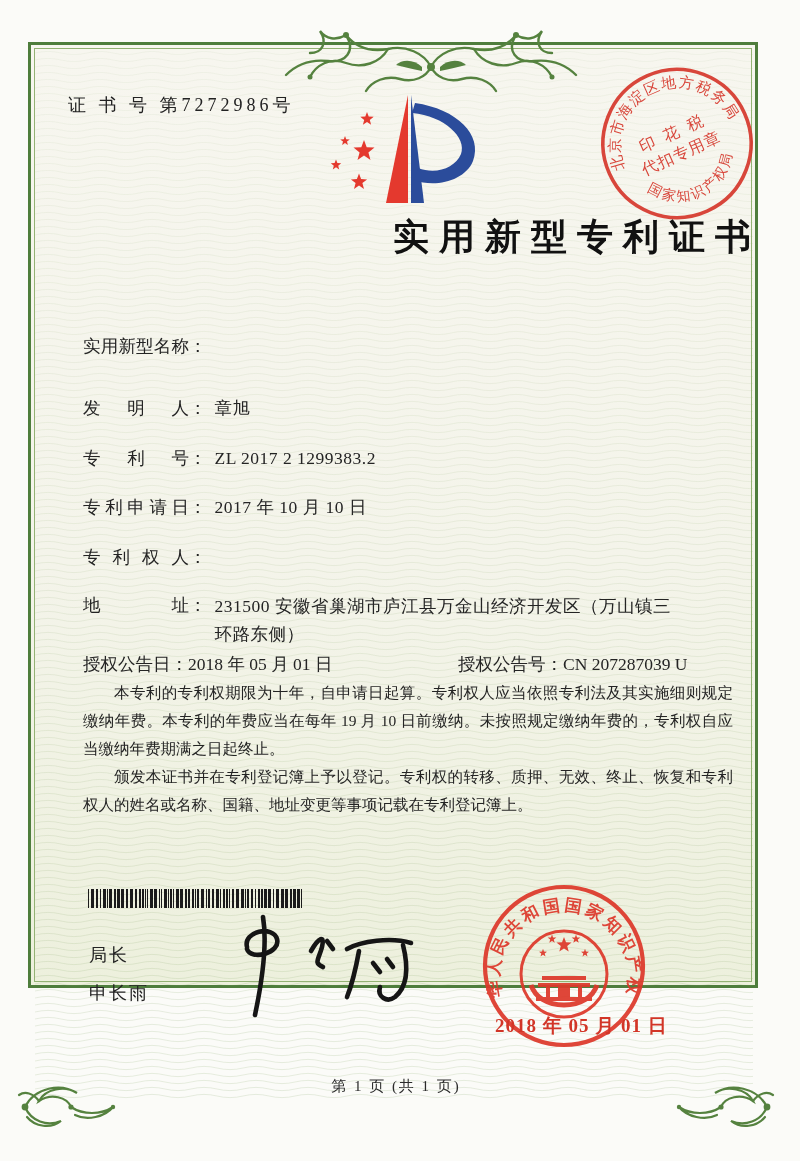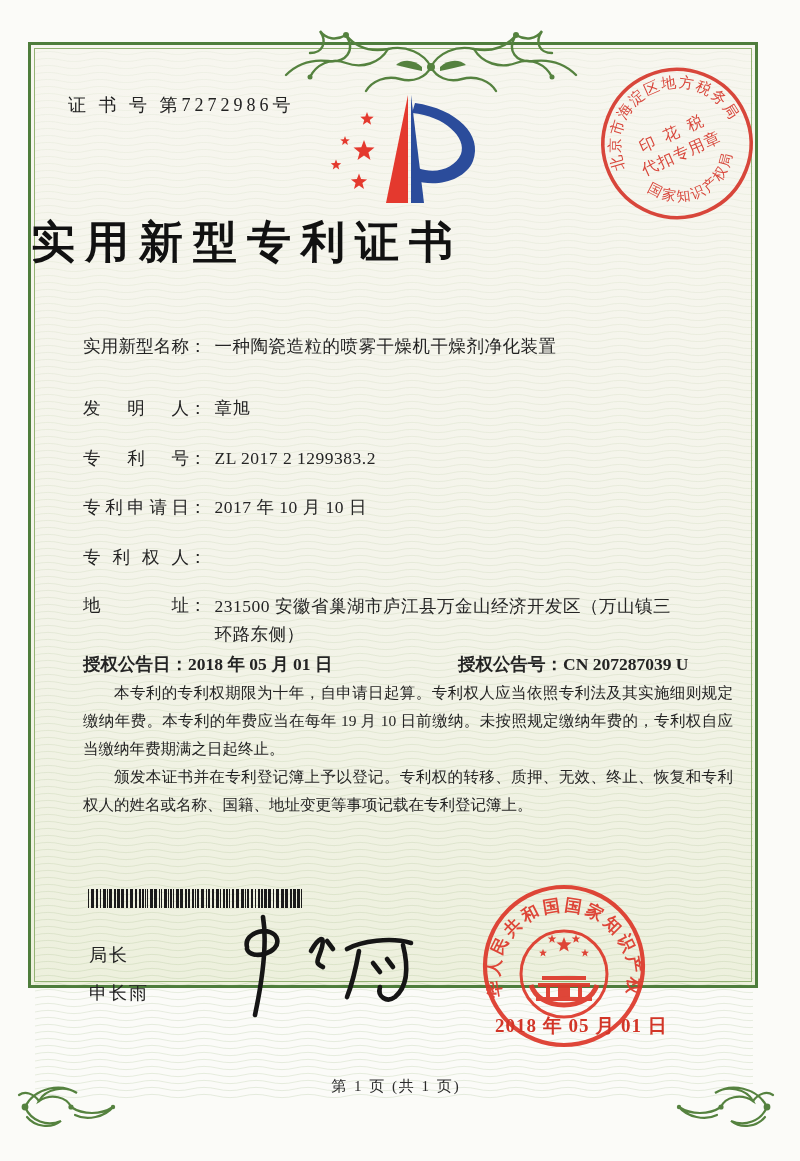--- a/index.html
+++ b/index.html
@@ -21,38 +21,38 @@
   .waves{position:absolute;left:4px;top:4px;width:718px;height:1054px;opacity:.8;}
   .content{position:absolute;left:0;top:0;width:730px;height:1066px;}
 
   .cert-no{
     position:absolute;left:37px;top:48px;font-size:18px;letter-spacing:4px;color:#222;
   }
   .logo{position:absolute;left:284px;top:40px;width:176px;height:120px;}
   .tax-stamp{position:absolute;left:556px;top:6px;width:180px;height:185px;opacity:.92;}
 
   .title{
-    position:absolute;left:0;top:168px;width:100%;text-align:left;
-    font-size:44px;font-weight:bold;letter-spacing:10px;color:#111;
+    position:absolute;left:0;top:168px;width:100%;text-align:right;
+    font-size:36px;font-weight:bold;letter-spacing:10px;color:#111;
   }
 
   .fields{position:absolute;left:52px;top:288px;width:652px;font-size:17.5px;color:#242424;}
   .frow{display:flex;line-height:26px;}
   .flabel{
     display:inline-block;width:106px;text-align:justify;text-align-last:justify;
     flex:0 0 106px;
   }
   .fcolon{flex:0 0 14px;}
   .fvalue{flex:1;padding-left:8px;letter-spacing:.5px;}
   .m36{margin-bottom:36px}.m24{margin-bottom:24px}.m23{margin-bottom:23px}.m22{margin-bottom:22px}
   .addr .fvalue{line-height:28px;}
 
   .grant-row{
     position:absolute;left:52px;top:606px;width:652px;font-size:17.5px;line-height:26px;
-    display:flex;color:#242424;font-weight:bold;
+    display:flex;color:#242424;
   }
   .grant-left{flex:0 0 375px;}
   .grant-right{flex:1;}
 
   .paras{
     position:absolute;left:52px;top:634px;width:650px;
     font-size:15.5px;line-height:28px;text-align:justify;color:#242424;
   }
   .paras p{margin:0;text-indent:2em;}
 
@@ -320,21 +320,20 @@
         </text>
       </g>
     </svg>
 
     <div class="title">实用新型专利证书</div>
 
     <div class="fields">
       <div class="frow m36">
         <span class="flabel">实用新型名称</span>
           <span class="fcolon">：</span>
-        <span class="fvalue">一种陶瓷造粒的喷雾干燥机干燥剂净化装置</span>
       </div>
       <div class="frow m24">
         <span class="flabel">发明人</span>
           <span class="fcolon">：</span>
         <span class="fvalue">章旭</span>
       </div>
       <div class="frow m23">
         <span class="flabel">专利号</span>
           <span class="fcolon">：</span>
         <span class="fvalue">ZL 2017 2 1299383.2</span>

